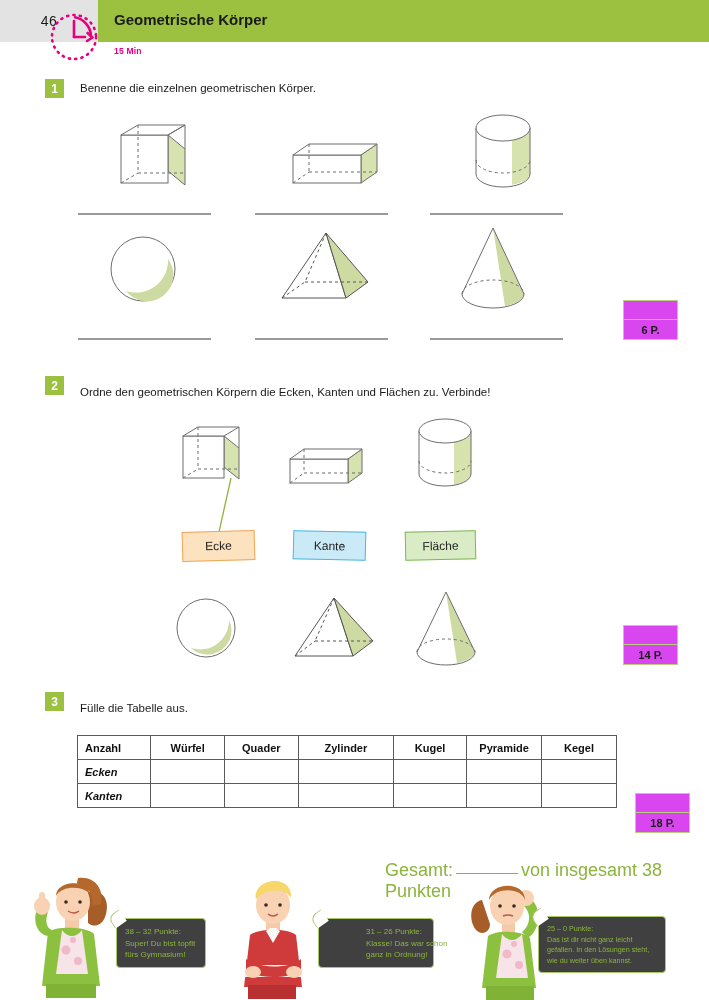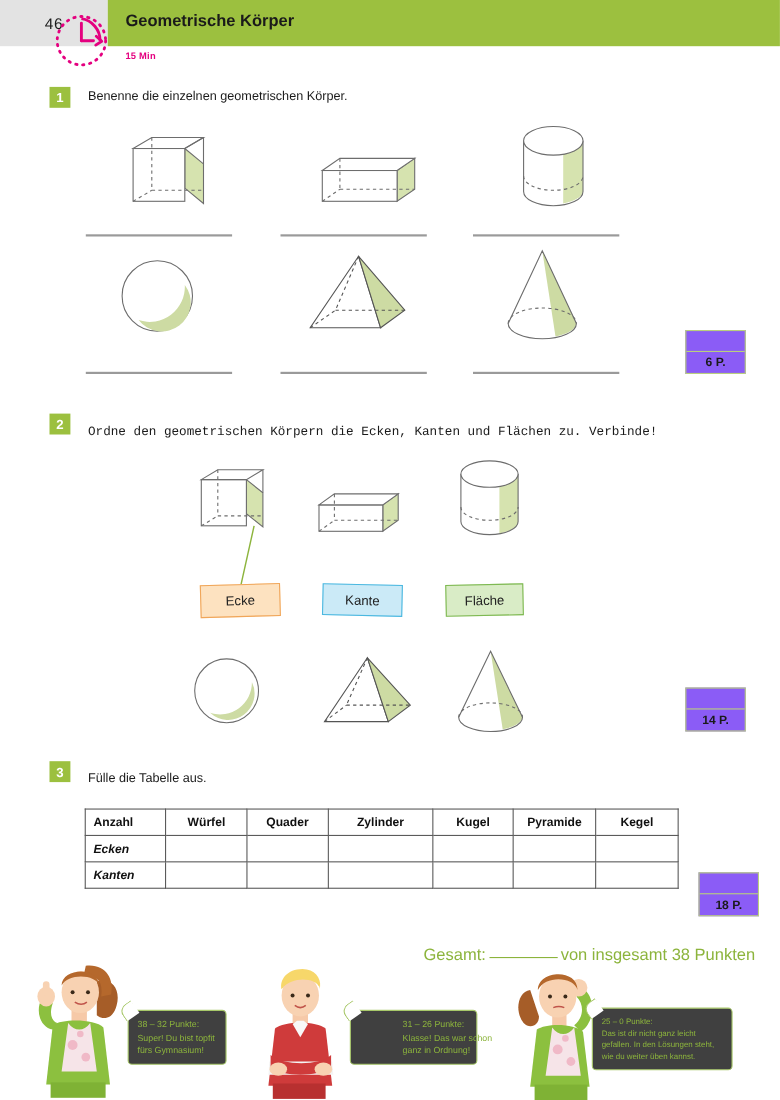--- a/index.html
+++ b/index.html
@@ -41,21 +41,21 @@
     font-size:12px; font-weight:bold;
     display:flex; align-items:center; justify-content:center;
   }
   .ex-text {
     position:absolute; font-size:11.5px; color:#1a1a1a;
   }
 
   
   .pt-badge {
     position:absolute; width:55px; height:40px;
-    border:1px solid #b9cf7e; background:#8b5cf6;
+    border:1px solid #b9cf7e; background:#d946ef;
   }
   .pt-badge .pt-top { height:19px; border-bottom:1px solid #b9cf7e; }
   .pt-badge .pt-bot {
     height:20px; display:flex; align-items:center; justify-content:center;
     font-size:11px; font-weight:bold; color:#1a1a1a;
   }
 
   
   .ans-line { position:absolute; height:2px; background:#9a9a9a; }
 
@@ -78,21 +78,21 @@
     font-size:11px; font-weight:bold; color:#111;
     text-align:center; padding:0;
   }
   .tbl th { height:24px; }
   .tbl td { height:24px;font-style:italic; }
   .tbl .rowhead { text-align:left; padding-left:7px; }
   .tbl .colhead-first { text-align:left; padding-left:7px; }
 
   
   .gesamt {
-    position:absolute; font-size:15px; color:#8cb43c;
+    position:absolute; font-size:18px; color:#8cb43c;
   }
   .gesamt .blank {
     display:inline-block; width:62px; border-bottom:1.6px solid #8cb43c;
     margin:0 3px; vertical-align:2px; height:11px;
   }
 
   
   .bubble {
     position:absolute;
     border:1.5px solid #a8c86a; border-radius:4px;
@@ -213,21 +213,21 @@
 <div class="ans-line" style="left:78px;  top:338px; width:133px;"></div>
 <div class="ans-line" style="left:255px; top:338px; width:133px;"></div>
 <div class="ans-line" style="left:430px; top:338px; width:133px;"></div>
 
 <div class="pt-badge" style="left:623px; top:300px;">
   <div class="pt-top"></div>
   <div class="pt-bot">6 P.</div>
 </div>
 
 <div class="ex-num" style="left:45px; top:376px;">2</div>
-<div class="ex-text" style="left:80px; top:386px;font-family:Liberation Mono, monospace;">Ordne den geometrischen Körpern die Ecken, Kanten und Flächen zu. Verbinde!</div>
+<div class="ex-text" style="left:80px; top:386px;">Ordne den geometrischen Körpern die Ecken, Kanten und Flächen zu. Verbinde!</div>
 
 <div class="shape" style="left:176px; top:425px;">
   <svg width="70" height="62" viewBox="0 0 70 62">
     <polygon points="48,11 63,23 63,54 48,42" fill="#d6e3af" stroke="#6d6d6d" stroke-width="1"></polygon>
     <rect x="7" y="11" width="41" height="42" fill="#fff" stroke="#6d6d6d" stroke-width="1"></rect>
     <polygon points="7,11 22,2 63,2 48,11" fill="#fff" stroke="#6d6d6d" stroke-width="1"></polygon>
     <line x1="63" y1="2" x2="63" y2="23" stroke="#6d6d6d" stroke-width="1"></line>
     <g stroke="#6d6d6d" stroke-width="1" stroke-dasharray="3 3" fill="none">
       <line x1="22" y1="2" x2="22" y2="44"></line>
       <line x1="22" y1="44" x2="63" y2="44"></line>

